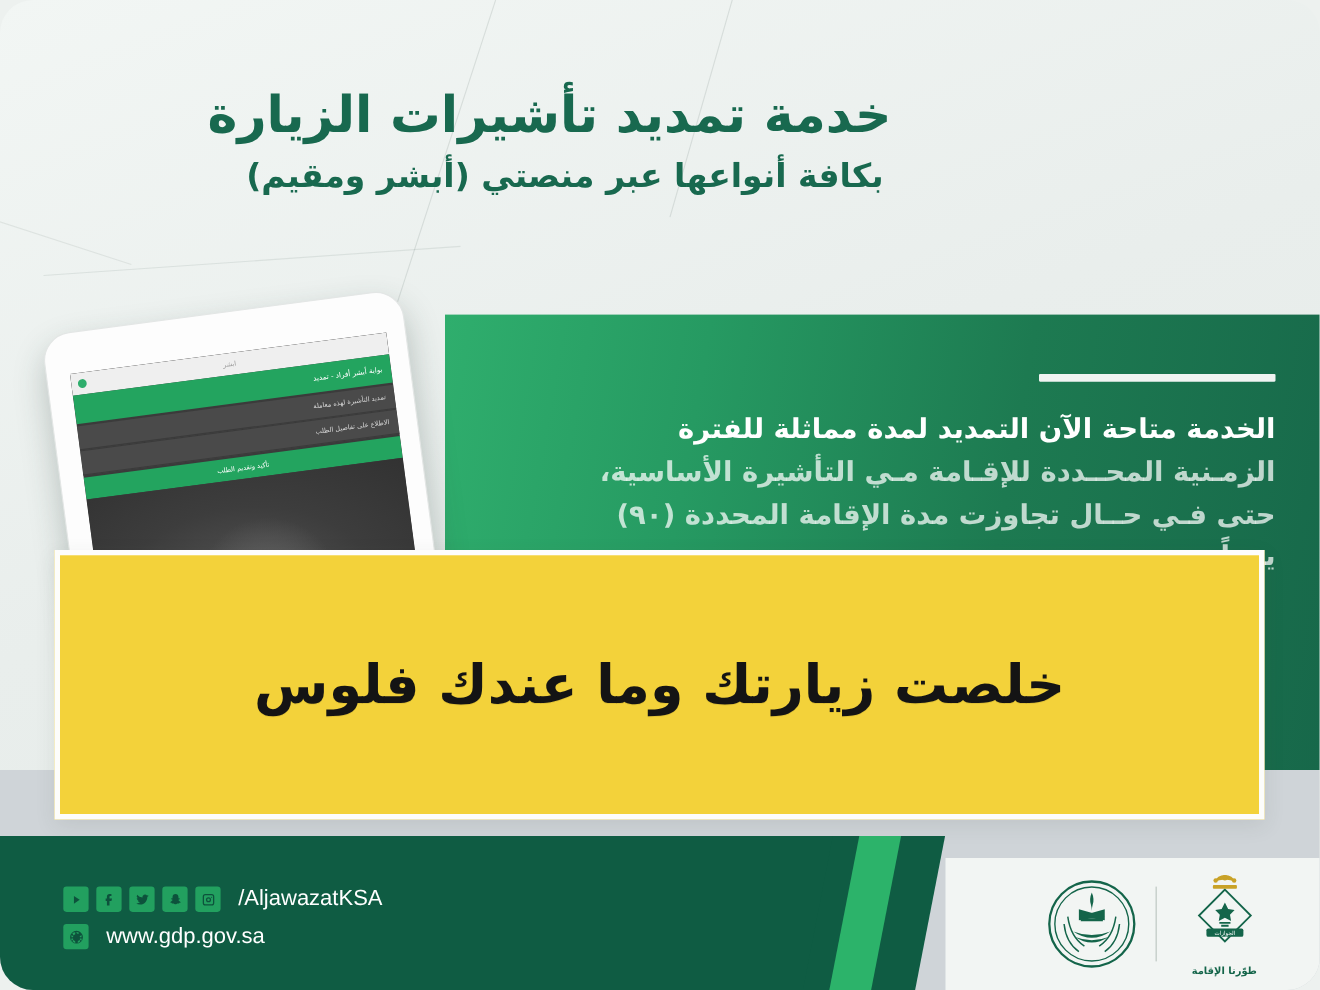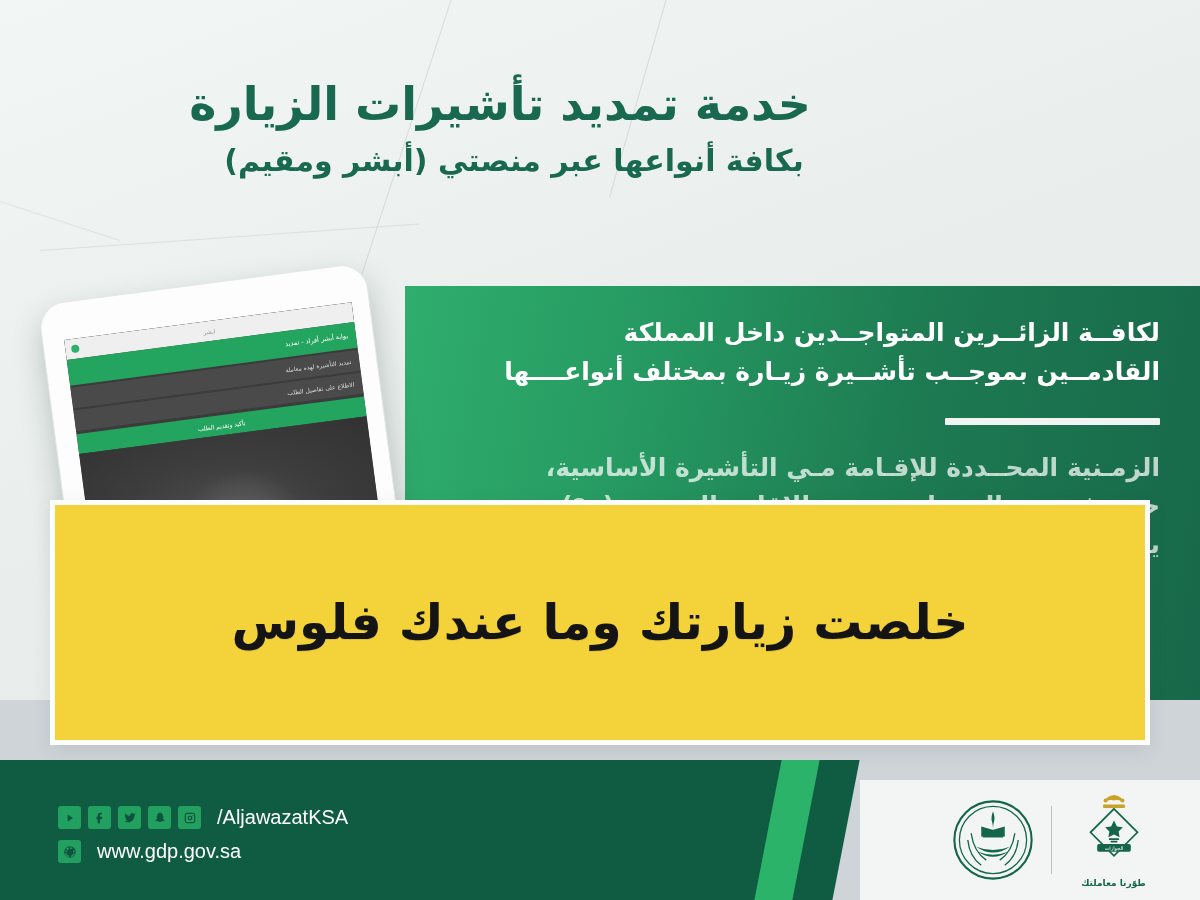--- a/index.html
+++ b/index.html
@@ -10,20 +10,21 @@
     position:relative;
   }
 
   
   #poster {
     position:absolute; inset:0;
     width:1200px; height:900px;
     background:
       linear-gradient(160deg,#f2f6f4 0%,#e9eeec 45%,#e4eae7 100%);
     overflow:hidden;
+    border-radius:30px;
   }
 
   
   .diag {
     position:absolute;
     background:rgba(120,135,130,.20);
     transform-origin:top left;
     pointer-events:none;
   }
   .diag.d1 { left:470px;  top:-60px;  width:1px; height:420px;  transform:rotate(18deg); }
@@ -246,22 +247,22 @@
     <div class="title-2">بكافة أنواعها عبر منصتي (أبشر ومقيم)</div>
   </div>
 
   <div class="mark">
     
     
   </div>
 
   <div class="green-panel">
     <div class="panel-text">
-      <div class="para">لكافــة الزائــرين المتواجــدين داخل المملكة القادمــين بموجــب تأشــيرة زيـارة بمختلف أنواعــــها</div>
       <div class="rule"></div>
+      <div class="para">الخدمة متاحة الآن التمديد لمدة مماثلة للفترة</div>
       <div class="para dim">الزمـنية المحــددة للإقـامة مـي التأشيرة الأساسية،</div>
       <div class="para dim">حتى فـي حــال تجاوزت مدة الإقامة المحددة (٩٠)</div>
       <div class="para dim">يوماً</div>
     </div>
   </div>
 
   <div class="tablet">
     <div class="tablet-body"></div>
     <div class="tablet-screen">
       <div class="browser-bar">
@@ -345,21 +346,21 @@
         <path d="M38 12 q4-8 12-8 t12 8 q-6-3-12-3 t-12 3z" fill="#c9a227"></path>
         <circle cx="50" cy="7" r="3" fill="#c9a227"></circle>
         <circle cx="40" cy="10" r="2.4" fill="#c9a227"></circle>
         <circle cx="60" cy="10" r="2.4" fill="#c9a227"></circle>
         <rect x="37" y="15" width="26" height="4" rx="1" fill="#c9a227"></rect>
         <path d="M50 34 l3.5 7 7 1-5 5 1.2 7-6.7-3.5-6.7 3.5 1.2-7-5-5 7-1z" fill="#14654a"></path>
         <path d="M44 55 h12 v2 h-12z M46 58 h8 v2 h-8z" fill="#14654a"></path>
         <rect x="30" y="62" width="40" height="9" rx="2" fill="#14654a"></rect>
         <text x="50" y="69" font-size="6" fill="#ffffff" text-anchor="middle" font-family="DejaVu Sans">الجوازات</text>
       </svg>
-      <div class="passport-tag">طوّرنا معاملتك</div>
+      <div class="passport-tag">طوّرنا الإقامة</div>
     </div>
 
     <div class="logo-divider"></div>
 
     <svg class="logo-moi" viewBox="0 0 100 100">
       <circle cx="50" cy="50" r="46" fill="none" stroke="#14654a" stroke-width="2.5"></circle>
       <circle cx="50" cy="50" r="40" fill="none" stroke="#14654a" stroke-width="1.5"></circle>
       <g stroke="#14654a" stroke-width="1.6" fill="none">
         <path d="M20 50 q2 20 16 30"></path>
         <path d="M80 50 q-2 20 -16 30"></path>

